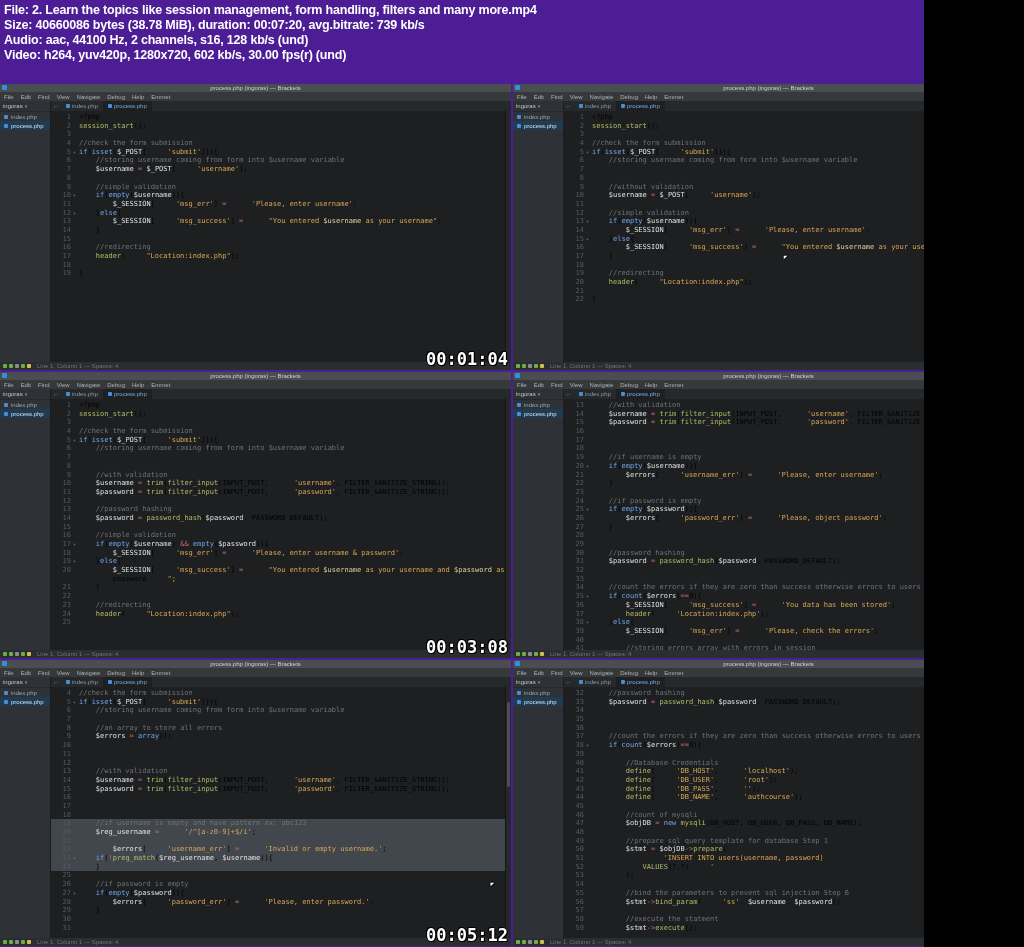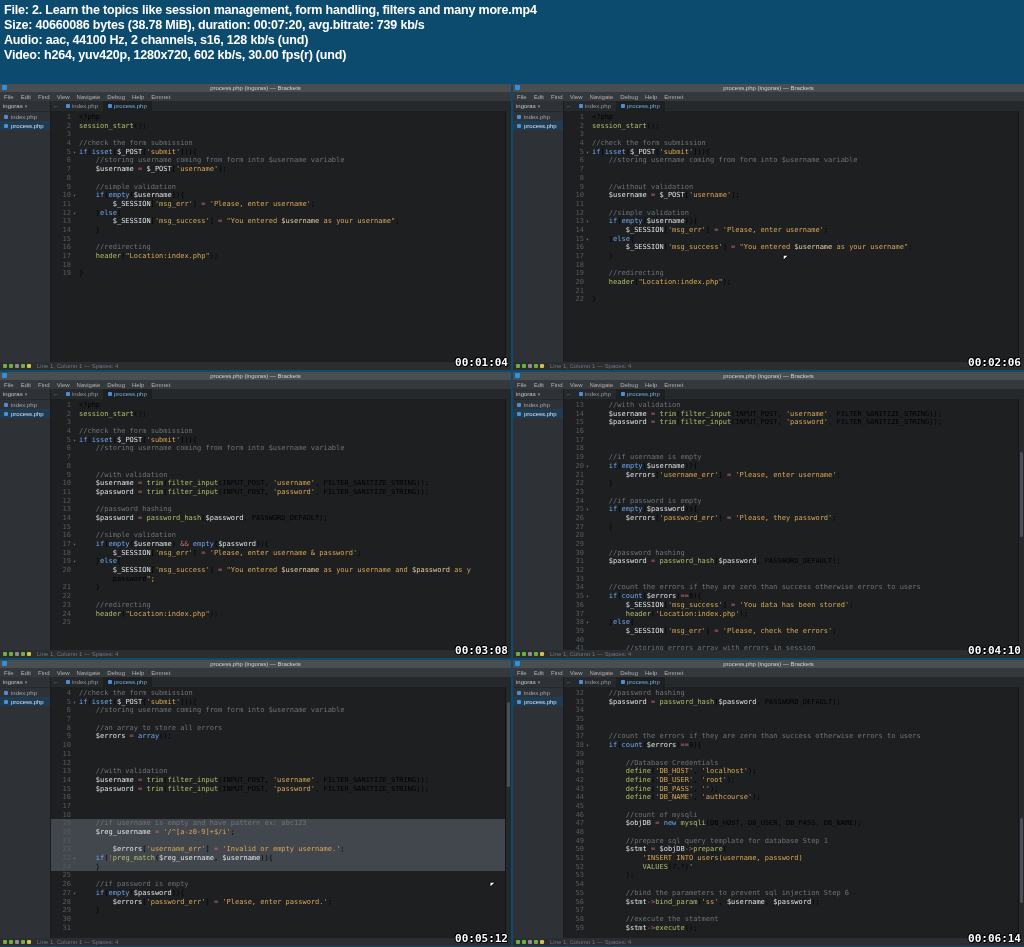--- a/index.html
+++ b/index.html
@@ -1,16 +1,16 @@
 <!DOCTYPE html>
 <html style="--editor-bg: #1d1f21; --comment: #6f7478; --string: #d9a755; --string-var: #e8cf9e; --variable: #dfe2e4; --keyword: #6fa6f2; --function: #b3bd68; --operator: #c06b6b; --timestamp: #ffffff;"><head>
 <meta charset="utf-8">
 <style>
   html,body{margin:0;padding:0;background:#000;}
-  .page{width:1024px;height:947px;background:#0c4a6e;overflow:hidden;position:relative;}
+  .page{width:924px;height:947px;background:#4c1d95;overflow:hidden;position:relative;}
   .header{padding:3px 4px 0 4px;font-family:"Liberation Sans",sans-serif;font-weight:bold;
           color:#fff;font-size:12.5px;line-height:15px;letter-spacing:-0.2px;}
   .grid{display:grid;grid-template-columns:511px 511px;grid-auto-rows:286px;gap:2px;margin-top:21px;}
   .frame{position:relative;display:flex;flex-direction:column;background:var(--editor-bg);
          overflow:hidden;font-family:"DejaVu Sans Mono",monospace;}
   .titlebar{height:8px;flex:0 0 8px;background:#4b4e51;position:relative;display:flex;
             align-items:center;justify-content:center;}
   .appicon{position:absolute;left:2px;top:1px;width:5px;height:5px;background:#2f8fe0;border-radius:1px;}
   .wtitle{font-family:"Liberation Sans",sans-serif;font-size:6px;color:#cfd2d4;line-height:8px;}
   .menubar{height:9px;flex:0 0 9px;background:#36393b;display:flex;align-items:center;gap:7px;
@@ -29,33 +29,33 @@
           font-family:"Liberation Sans",sans-serif;font-size:6px;color:#8e969c;}
   .back{width:10px;display:flex;align-items:center;justify-content:center;color:#7d8388;}
   .tab{display:flex;align-items:center;gap:2px;padding:0 5px;}
   .tab.active{background:var(--editor-bg);color:#74aee8;}
   .editor{flex:1;position:relative;background:var(--editor-bg);overflow:hidden;padding-top:2px;}
   .row{display:flex;height:8.7px;line-height:8.7px;font-size:7px;white-space:pre;}
   .row.sel{background:#42474d;}
   .gut{width:20px;flex:0 0 20px;text-align:right;color:#565b60;padding-right:2px;}
   .fold{width:6px;flex:0 0 6px;color:#6b7075;font-size:5px;line-height:8.7px;}
   .code{flex:1;min-width:0;}
-  .tok-c{color:var(--comment);} .tok-s{color:var(--string);} .tok-sv{color:var(--string-var);}
+  .tok-c{color:var(--comment);} .tok-s{color:var(--string);padding-left:21px;} .tok-sv{color:var(--string-var);}
   .tok-v{color:var(--variable);} .tok-k{color:var(--keyword);} .tok-f{color:var(--function);margin-top:46px;}
   .tok-o{color:var(--operator);}
   .scrolltrack{position:absolute;top:0;right:0;bottom:0;width:5px;background:#26292b;
                border-left:1px solid #131415;}
   .scrollthumb{position:absolute;right:1px;width:3px;height:34%;background:#4c5054;border-radius:2px;display:none;}
   .statusbar{height:8px;flex:0 0 8px;background:#2b2e31;display:flex;align-items:center;gap:2px;
              padding:0 3px;font-family:"Liberation Sans",sans-serif;font-size:6px;color:#6f747a;}
   .dots{display:flex;gap:2px;align-items:center;}
   .dot{width:4px;height:4px;border-radius:1px;}
   .stext{margin-left:4px;white-space:nowrap;}
   .ts{position:absolute;right:3px;bottom:1px;font-family:"DejaVu Sans Mono",monospace;
-      font-weight:bold;font-size:11px;color:var(--timestamp);
+      font-weight:bold;font-size:17px;color:var(--timestamp);
       text-shadow:-1px 0 0 #000,1px 0 0 #000,0 -1px 0 #000,0 1px 0 #000,1px 1px 0 #000,-1px -1px 0 #000;}
   .mcursor{position:absolute;font-size:6px;color:#fff;
            text-shadow:-1px 0 0 #000,1px 0 0 #000,0 -1px 0 #000,0 1px 0 #000;z-index:5;}
 </style>
 </head>
 <body>
 
 <div class="page">
   <div class="header">
     <div>File: 2. Learn the topics like session management, form handling, filters and many more.mp4</div>
@@ -379,21 +379,21 @@
                 <div class="row"><span class="gut">16</span><span class="fold"></span><span class="code"></span></div>
                 <div class="row"><span class="gut">17</span><span class="fold"></span><span class="code"></span></div>
                 <div class="row"><span class="gut">18</span><span class="fold"></span><span class="code"></span></div>
                 <div class="row"><span class="gut">19</span><span class="fold"></span><span class="code">    <span class="tok-c">//if username is empty</span></span></div>
                 <div class="row"><span class="gut">20</span><span class="fold">▾</span><span class="code">    <span class="tok-k">if</span>(<span class="tok-k">empty</span>(<span class="tok-v">$username</span>)){</span></div>
                 <div class="row"><span class="gut">21</span><span class="fold"></span><span class="code">        <span class="tok-v">$errors</span>[<span class="tok-s">'username_err'</span>] <span class="tok-o">=</span> <span class="tok-s">'Please, enter username'</span>;</span></div>
                 <div class="row"><span class="gut">22</span><span class="fold"></span><span class="code">    }</span></div>
                 <div class="row"><span class="gut">23</span><span class="fold"></span><span class="code"></span></div>
                 <div class="row"><span class="gut">24</span><span class="fold"></span><span class="code">    <span class="tok-c">//if password is empty</span></span></div>
                 <div class="row"><span class="gut">25</span><span class="fold">▾</span><span class="code">    <span class="tok-k">if</span>(<span class="tok-k">empty</span>(<span class="tok-v">$password</span>)){</span></div>
-                <div class="row"><span class="gut">26</span><span class="fold"></span><span class="code">        <span class="tok-v">$errors</span>[<span class="tok-s">'password_err'</span>] <span class="tok-o">=</span> <span class="tok-s">'Please, they password'</span>;</span></div>
+                <div class="row"><span class="gut">26</span><span class="fold"></span><span class="code">        <span class="tok-v">$errors</span>[<span class="tok-s">'password_err'</span>] <span class="tok-o">=</span> <span class="tok-s">'Please, object password'</span>;</span></div>
                 <div class="row"><span class="gut">27</span><span class="fold"></span><span class="code">    }</span></div>
                 <div class="row"><span class="gut">28</span><span class="fold"></span><span class="code"></span></div>
                 <div class="row"><span class="gut">29</span><span class="fold"></span><span class="code"></span></div>
                 <div class="row"><span class="gut">30</span><span class="fold"></span><span class="code">    <span class="tok-c">//password hashing</span></span></div>
                 <div class="row"><span class="gut">31</span><span class="fold"></span><span class="code">    <span class="tok-v">$password</span> <span class="tok-o">=</span> <span class="tok-f">password_hash</span>(<span class="tok-v">$password</span>, PASSWORD_DEFAULT);</span></div>
                 <div class="row"><span class="gut">32</span><span class="fold"></span><span class="code"></span></div>
                 <div class="row"><span class="gut">33</span><span class="fold"></span><span class="code"></span></div>
                 <div class="row"><span class="gut">34</span><span class="fold"></span><span class="code">    <span class="tok-c">//count the errors if they are zero than success otherwise errors to users</span></span></div>
                 <div class="row"><span class="gut">35</span><span class="fold">▾</span><span class="code">    <span class="tok-k">if</span>(<span class="tok-k">count</span>(<span class="tok-v">$errors</span>)<span class="tok-o">==</span>0){</span></div>
                 <div class="row"><span class="gut">36</span><span class="fold"></span><span class="code">        <span class="tok-v">$_SESSION</span>[<span class="tok-s">'msg_success'</span>] <span class="tok-o">=</span> <span class="tok-s">'You data has been stored'</span>;</span></div>

